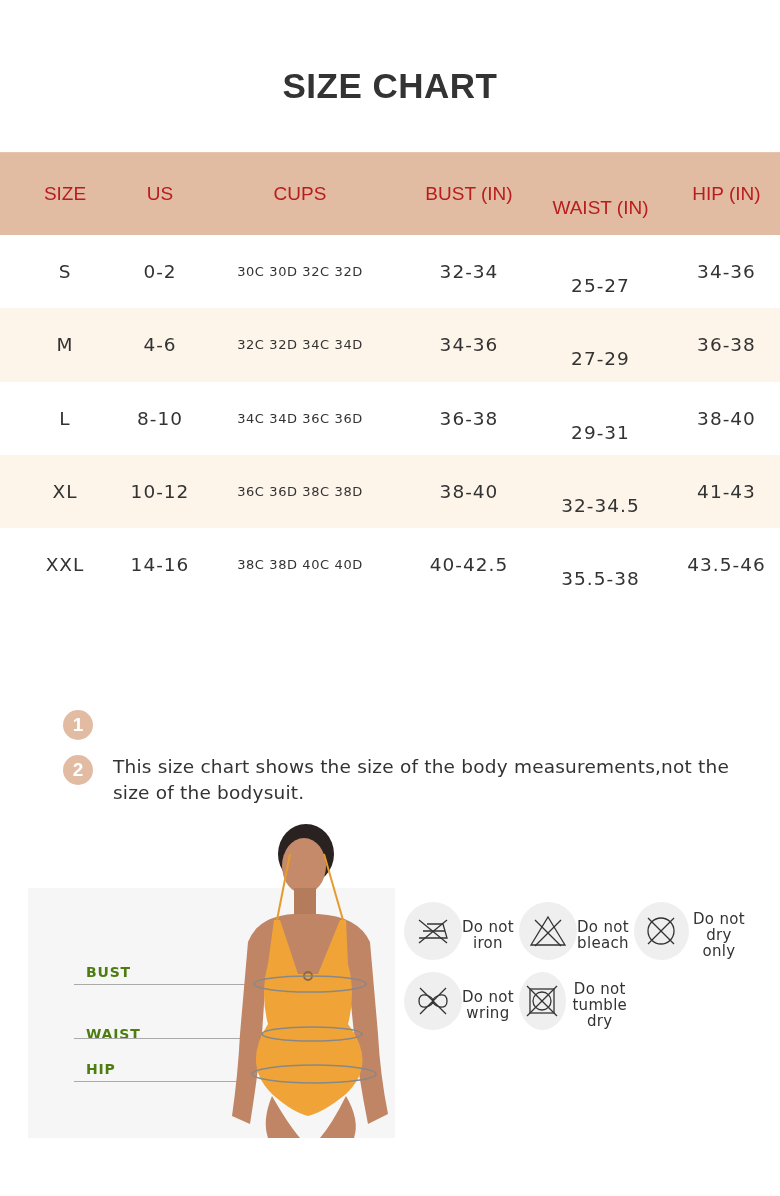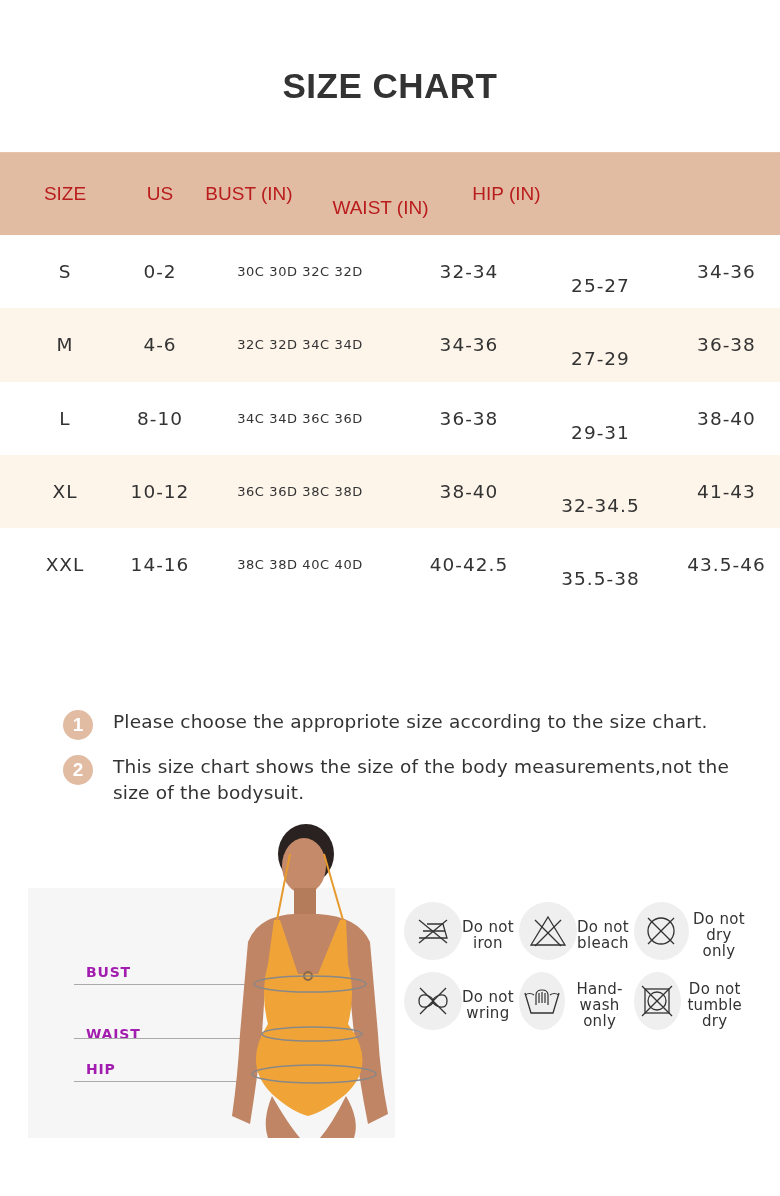--- a/index.html
+++ b/index.html
@@ -45,21 +45,21 @@
       margin-left: 20px; font-size: 18.5px; color: #333333; line-height: 26px;
       width: 640px; letter-spacing: 0.2px;
     }
 
     .figure {
       position: absolute; top: 888px; left: 28px; width: 367px; height: 250px;
       background: #f6f6f6;
     }
     .measure-label {
       position: absolute; left: 58px; font-size: 14px; font-weight: bold;
-      color: #a21caf; letter-spacing: 0.8px;
+      color: #4d7c0f; letter-spacing: 0.8px;
     }
     .measure-line {
       position: absolute; left: 46px; height: 1px; background: #aaaaaa; width: 180px;
     }
     .model { position: absolute; left: 200px; top: -64px; width: 210px; height: 314px; }
 
     .care { position: absolute; top: 902px; left: 404px; width: 376px; }
     .care-grid { display: grid; grid-template-columns: 115px 115px 115px; row-gap: 12px; column-gap: 0; }
     .care-item { display: flex; align-items: center; }
     .care-icon {
@@ -73,20 +73,21 @@
   </style>
 </head>
 <body>
 
 <h1 class="title">SIZE CHART</h1>
 
 <div class="table">
   <div class="thead">
     <div class="th c-size">SIZE</div>
     <div class="th c-us">US</div>
+    <div class="th c-cups">CUPS</div>
     <div class="th c-bust">BUST (IN)</div>
     <div class="th c-waist">WAIST (IN)</div>
     <div class="th c-hip">HIP (IN)</div>
   </div>
 
   <div class="row">
     <div class="cell c-size">S</div>
     <div class="cell c-us">0-2</div>
     <div class="cell cups c-cups">30C 30D 32C 32D</div>
     <div class="cell c-bust">32-34</div>
@@ -123,21 +124,20 @@
     <div class="cell cups c-cups">38C 38D 40C 40D</div>
     <div class="cell c-bust">40-42.5</div>
     <div class="cell c-waist">35.5-38</div>
     <div class="cell c-hip">43.5-46</div>
   </div>
 </div>
 
 <div class="notes">
   <div class="note">
     <div class="badge">1</div>
-    <div class="note-text">Please choose the appropriote size according to the size chart.</div>
   </div>
   <div class="note">
     <div class="badge">2</div>
     <div class="note-text">This size chart shows the size of the body measurements,not the size of the bodysuit.</div>
   </div>
 </div>
 
 <div class="figure">
   <div class="measure-label" style="top:76px;">BUST</div>
   <div class="measure-line" style="top:96px;"></div>
@@ -221,33 +221,20 @@
           <line x1="31" y1="3" x2="5" y2="29" stroke="#333" stroke-width="1.3"></line>
         </svg>
       </div>
       <div class="care-label">
         <div>Do not</div>
         <div>wring</div>
       </div>
     </div>
     <div class="care-item">
       <div class="care-icon">
-        <svg width="40" height="32" viewBox="0 0 40 32">
-          <path d="M3 8 L9 28 L31 28 L37 8" fill="none" stroke="#333" stroke-width="1.3"></path>
-          <path d="M3 10 Q8 7 12 10 M28 10 Q32 7 37 10" fill="none" stroke="#333" stroke-width="1.2"></path>
-          <path d="M14 20 L14 10 Q14 5 20 5 Q26 5 26 10 L26 20 M17 8 L17 18 M20 7 L20 18 M23 8 L23 18" fill="none" stroke="#333" stroke-width="1.2"></path>
-        </svg>
-      </div>
-      <div class="care-label">
-        <div>Hand-wash</div>
-        <div>only</div>
-      </div>
-    </div>
-    <div class="care-item">
-      <div class="care-icon">
         <svg width="36" height="36" viewBox="0 0 36 36">
           <rect x="6" y="6" width="24" height="24" fill="none" stroke="#333" stroke-width="1.3"></rect>
           <circle cx="18" cy="18" r="9" fill="none" stroke="#333" stroke-width="1.3"></circle>
           <line x1="3" y1="3" x2="33" y2="33" stroke="#333" stroke-width="1.3"></line>
           <line x1="33" y1="3" x2="3" y2="33" stroke="#333" stroke-width="1.3"></line>
         </svg>
       </div>
       <div class="care-label">
         <div>Do not</div>
         <div>tumble dry</div>

